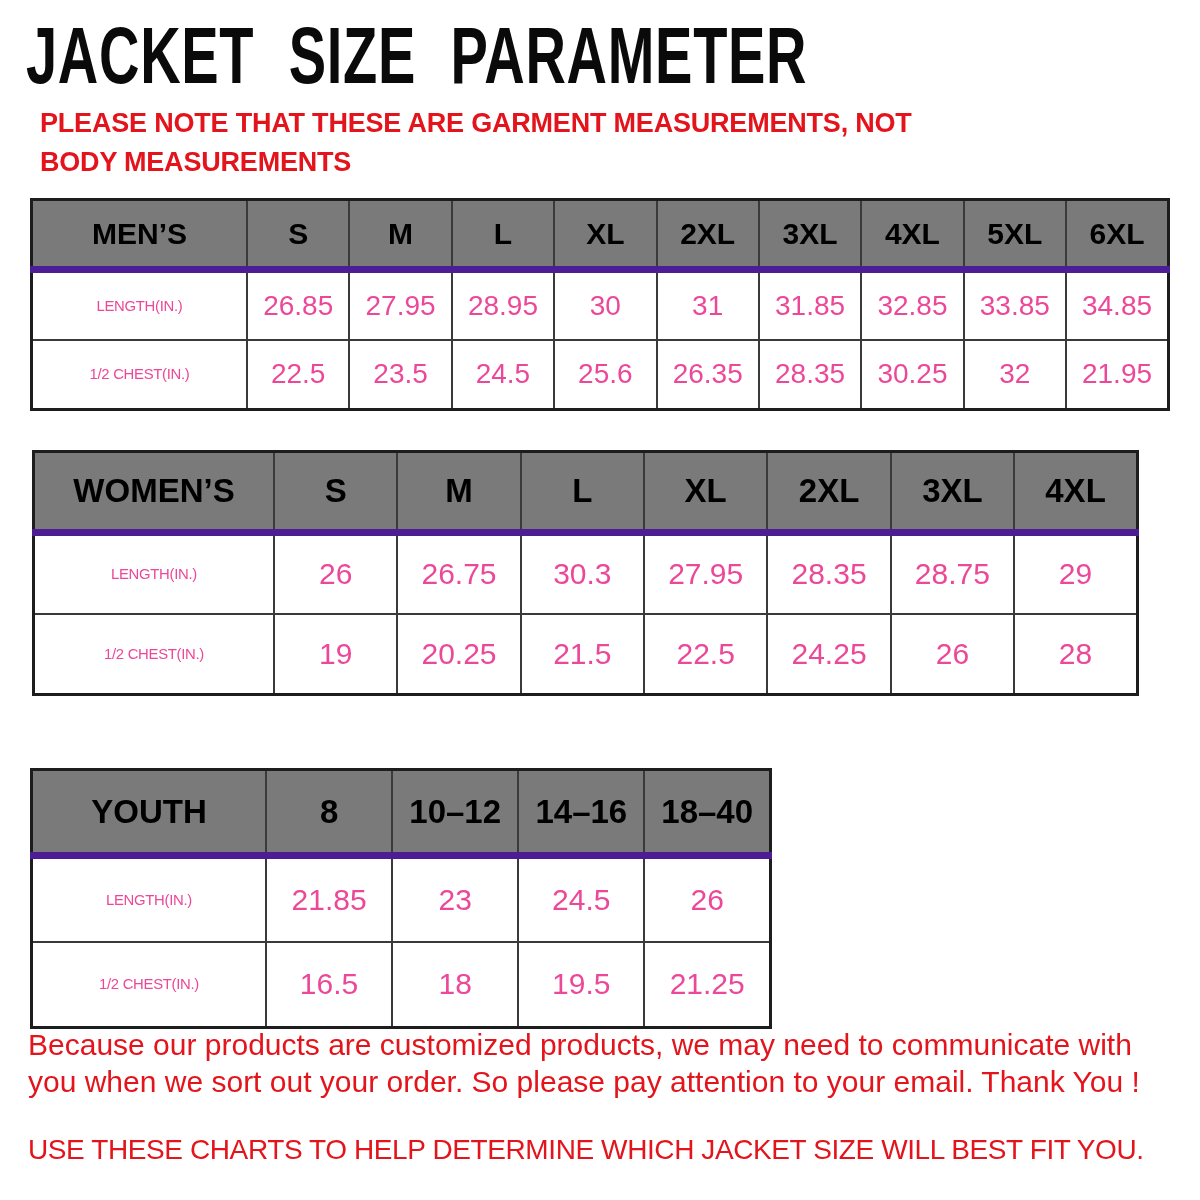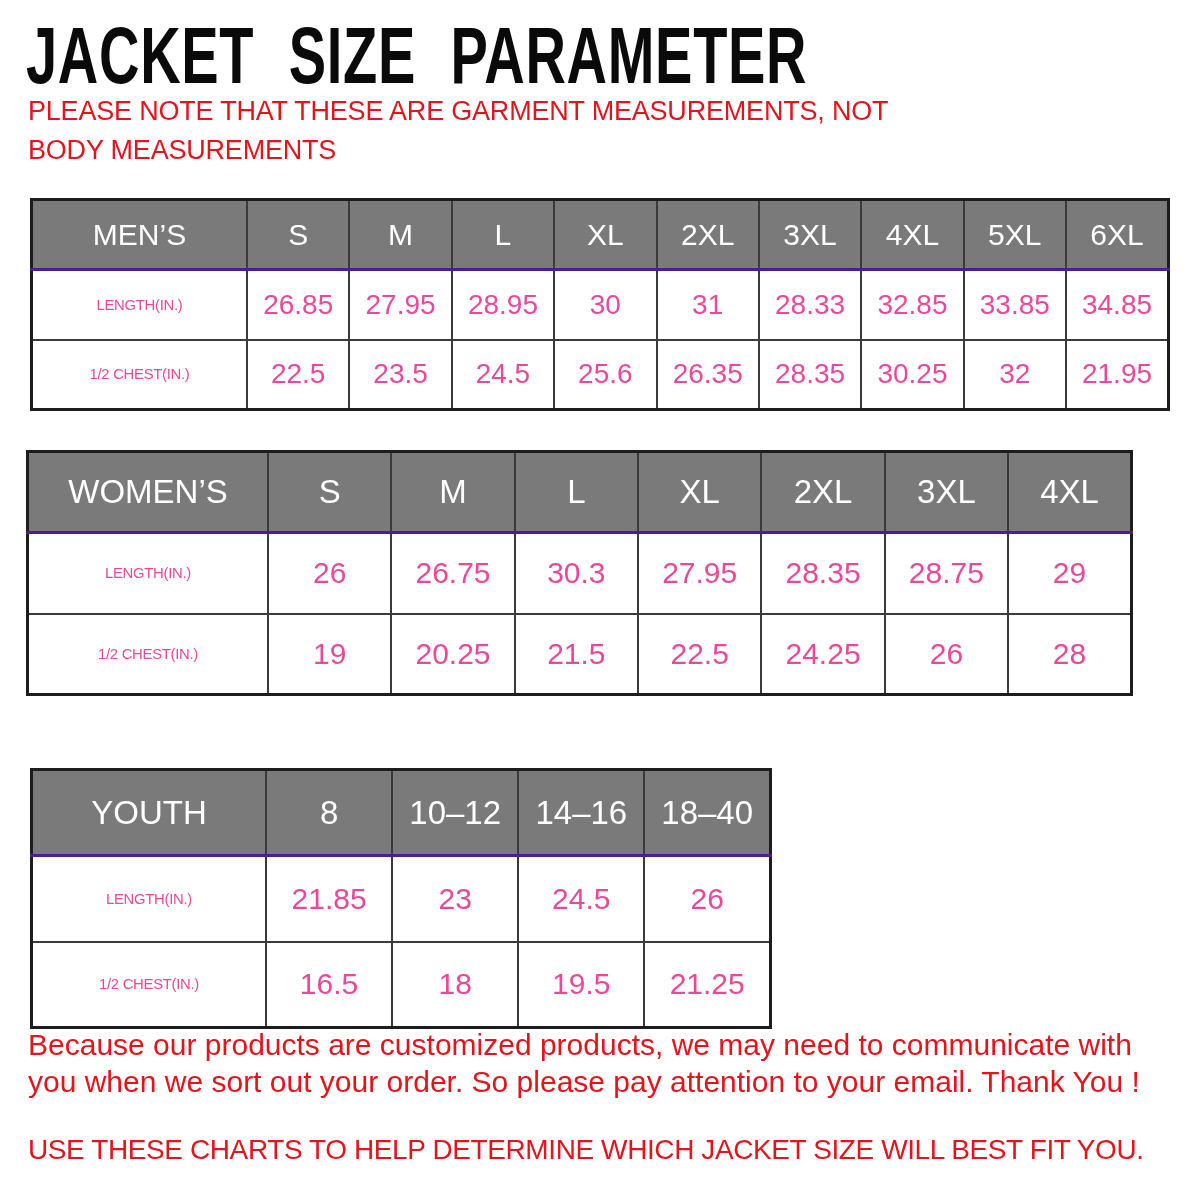--- a/index.html
+++ b/index.html
@@ -28,59 +28,59 @@
     white-space: nowrap;
     transform: scaleX(0.70);
     transform-origin: left top;
     line-height: 96px;
   }
   .note {
     position: absolute;
     left: 28px;
     top: 92px;
     width: 912px;
-    margin: 0;
+    margin: 12px;
     font-size: 27px;
     line-height: 39px;
-    font-weight: 400;
+    font-weight: 700;
     letter-spacing: -0.2px;
     color: var(--red);
   }
   table.size-table {
     position: absolute;
     border-collapse: collapse;
     table-layout: fixed;
     background: #ffffff;
     border: 3px solid #1d1d1d;
   }
   .size-table th, .size-table td {
     border: 2px solid #3a3a3a;
     text-align: center;
     vertical-align: middle;
     padding: 0;
     overflow: hidden;
   }
   .size-table th {
     background: var(--gray);
-    color: #ffffff;
-    font-weight: 400;
-    border-bottom: 3px solid #4c1d95;
+    color: #000000;
+    font-weight: 700;
+    border-bottom: 7px solid #4c1d95;
   }
   .size-table td {
     color: #ec4899;
     font-weight: 400;
   }
   
   .t-mens { left: 30px; top: 198px; width: 1140px; }
   .t-mens tr { height: 70px; }
   .t-mens th { font-size: 30px; }
   .t-mens td { font-size: 28px; }
   .t-mens th:first-child { width: 213px; }
   
-  .t-womens { left: 26px; top: 450px; width: 1107px; }
+  .t-womens { left: 32px; top: 450px; width: 1107px; }
   .t-womens tr { height: 81px; }
   .t-womens th { font-size: 33px; }
   .t-womens td { font-size: 30px; }
   .t-womens th:first-child { width: 238px; }
   
   .t-youth { left: 30px; top: 768px; width: 742px; }
   .t-youth tr { height: 86px; }
   .t-youth th { font-size: 33px; }
   .t-youth td { font-size: 30px; }
   .t-youth th:first-child { width: 232px; }
@@ -136,21 +136,21 @@
         </tr>
       </thead>
       <tbody>
         <tr>
           <td class="row-label">LENGTH(IN.)</td>
           <td>26.85</td>
           <td>27.95</td>
           <td>28.95</td>
           <td>30</td>
           <td>31</td>
-          <td>28.33</td>
+          <td>31.85</td>
           <td>32.85</td>
           <td>33.85</td>
           <td>34.85</td>
         </tr>
         <tr>
           <td class="row-label">1/2 CHEST(IN.)</td>
           <td>22.5</td>
           <td>23.5</td>
           <td>24.5</td>
           <td>25.6</td>

